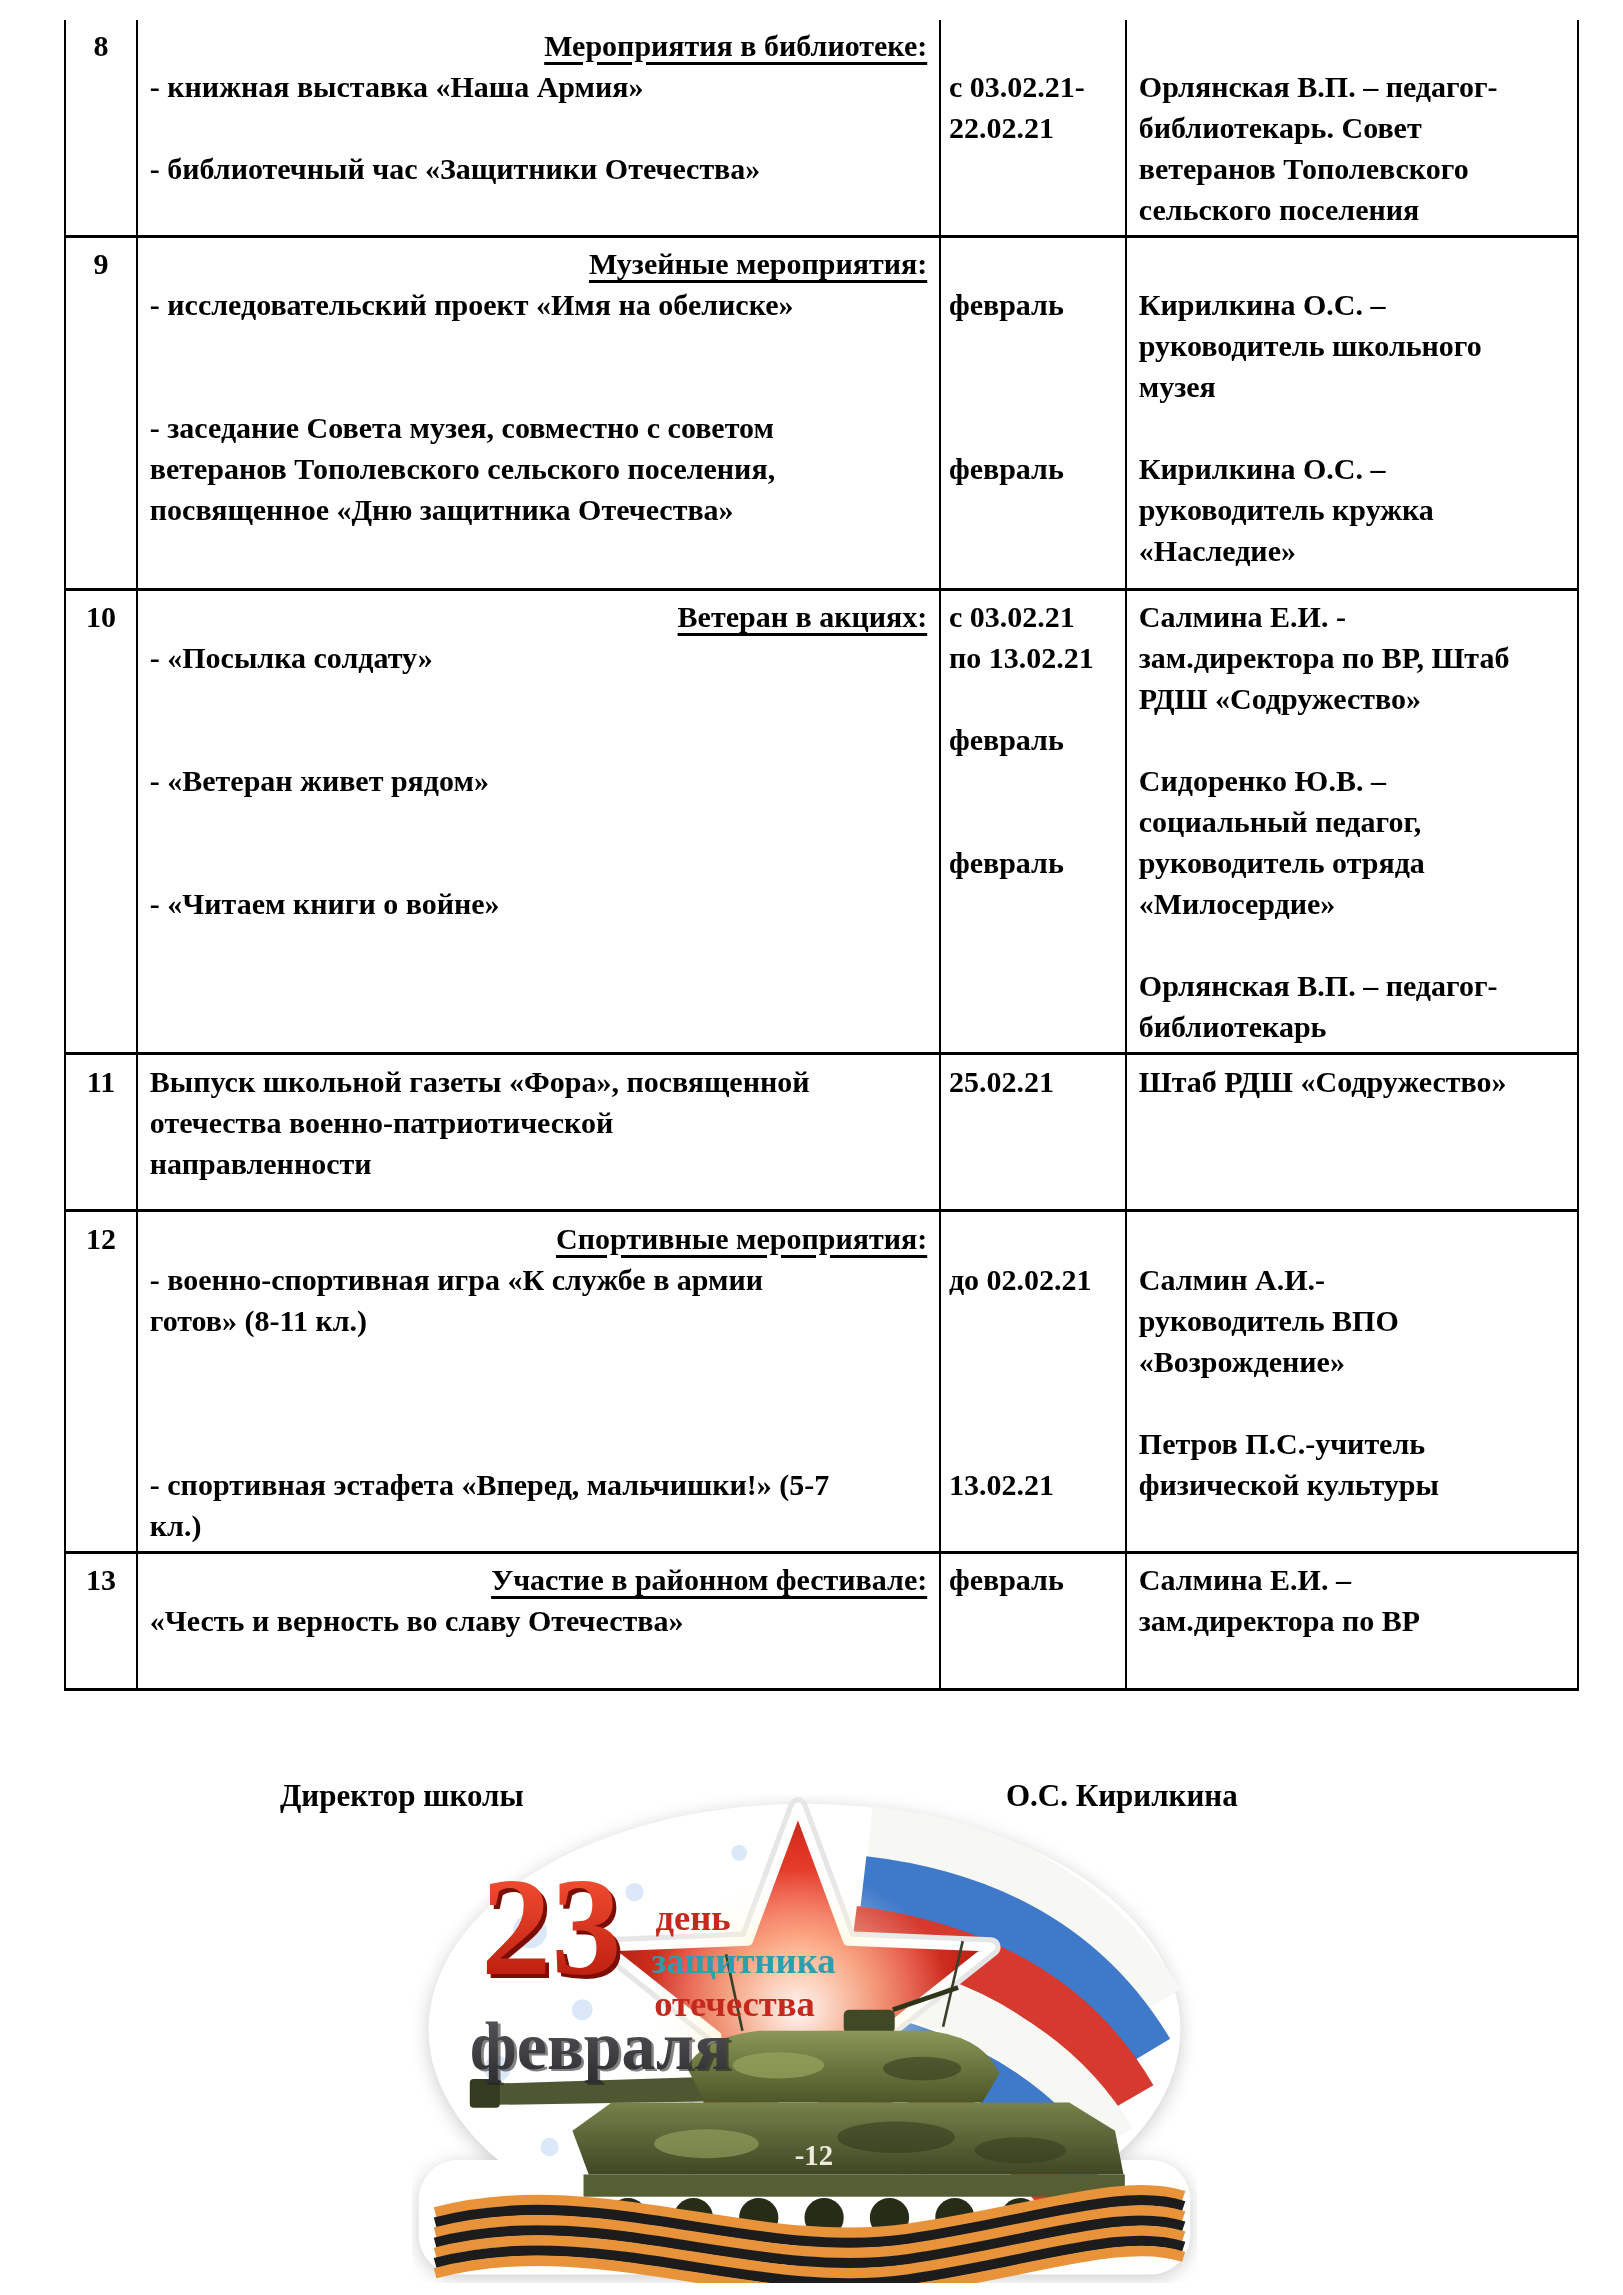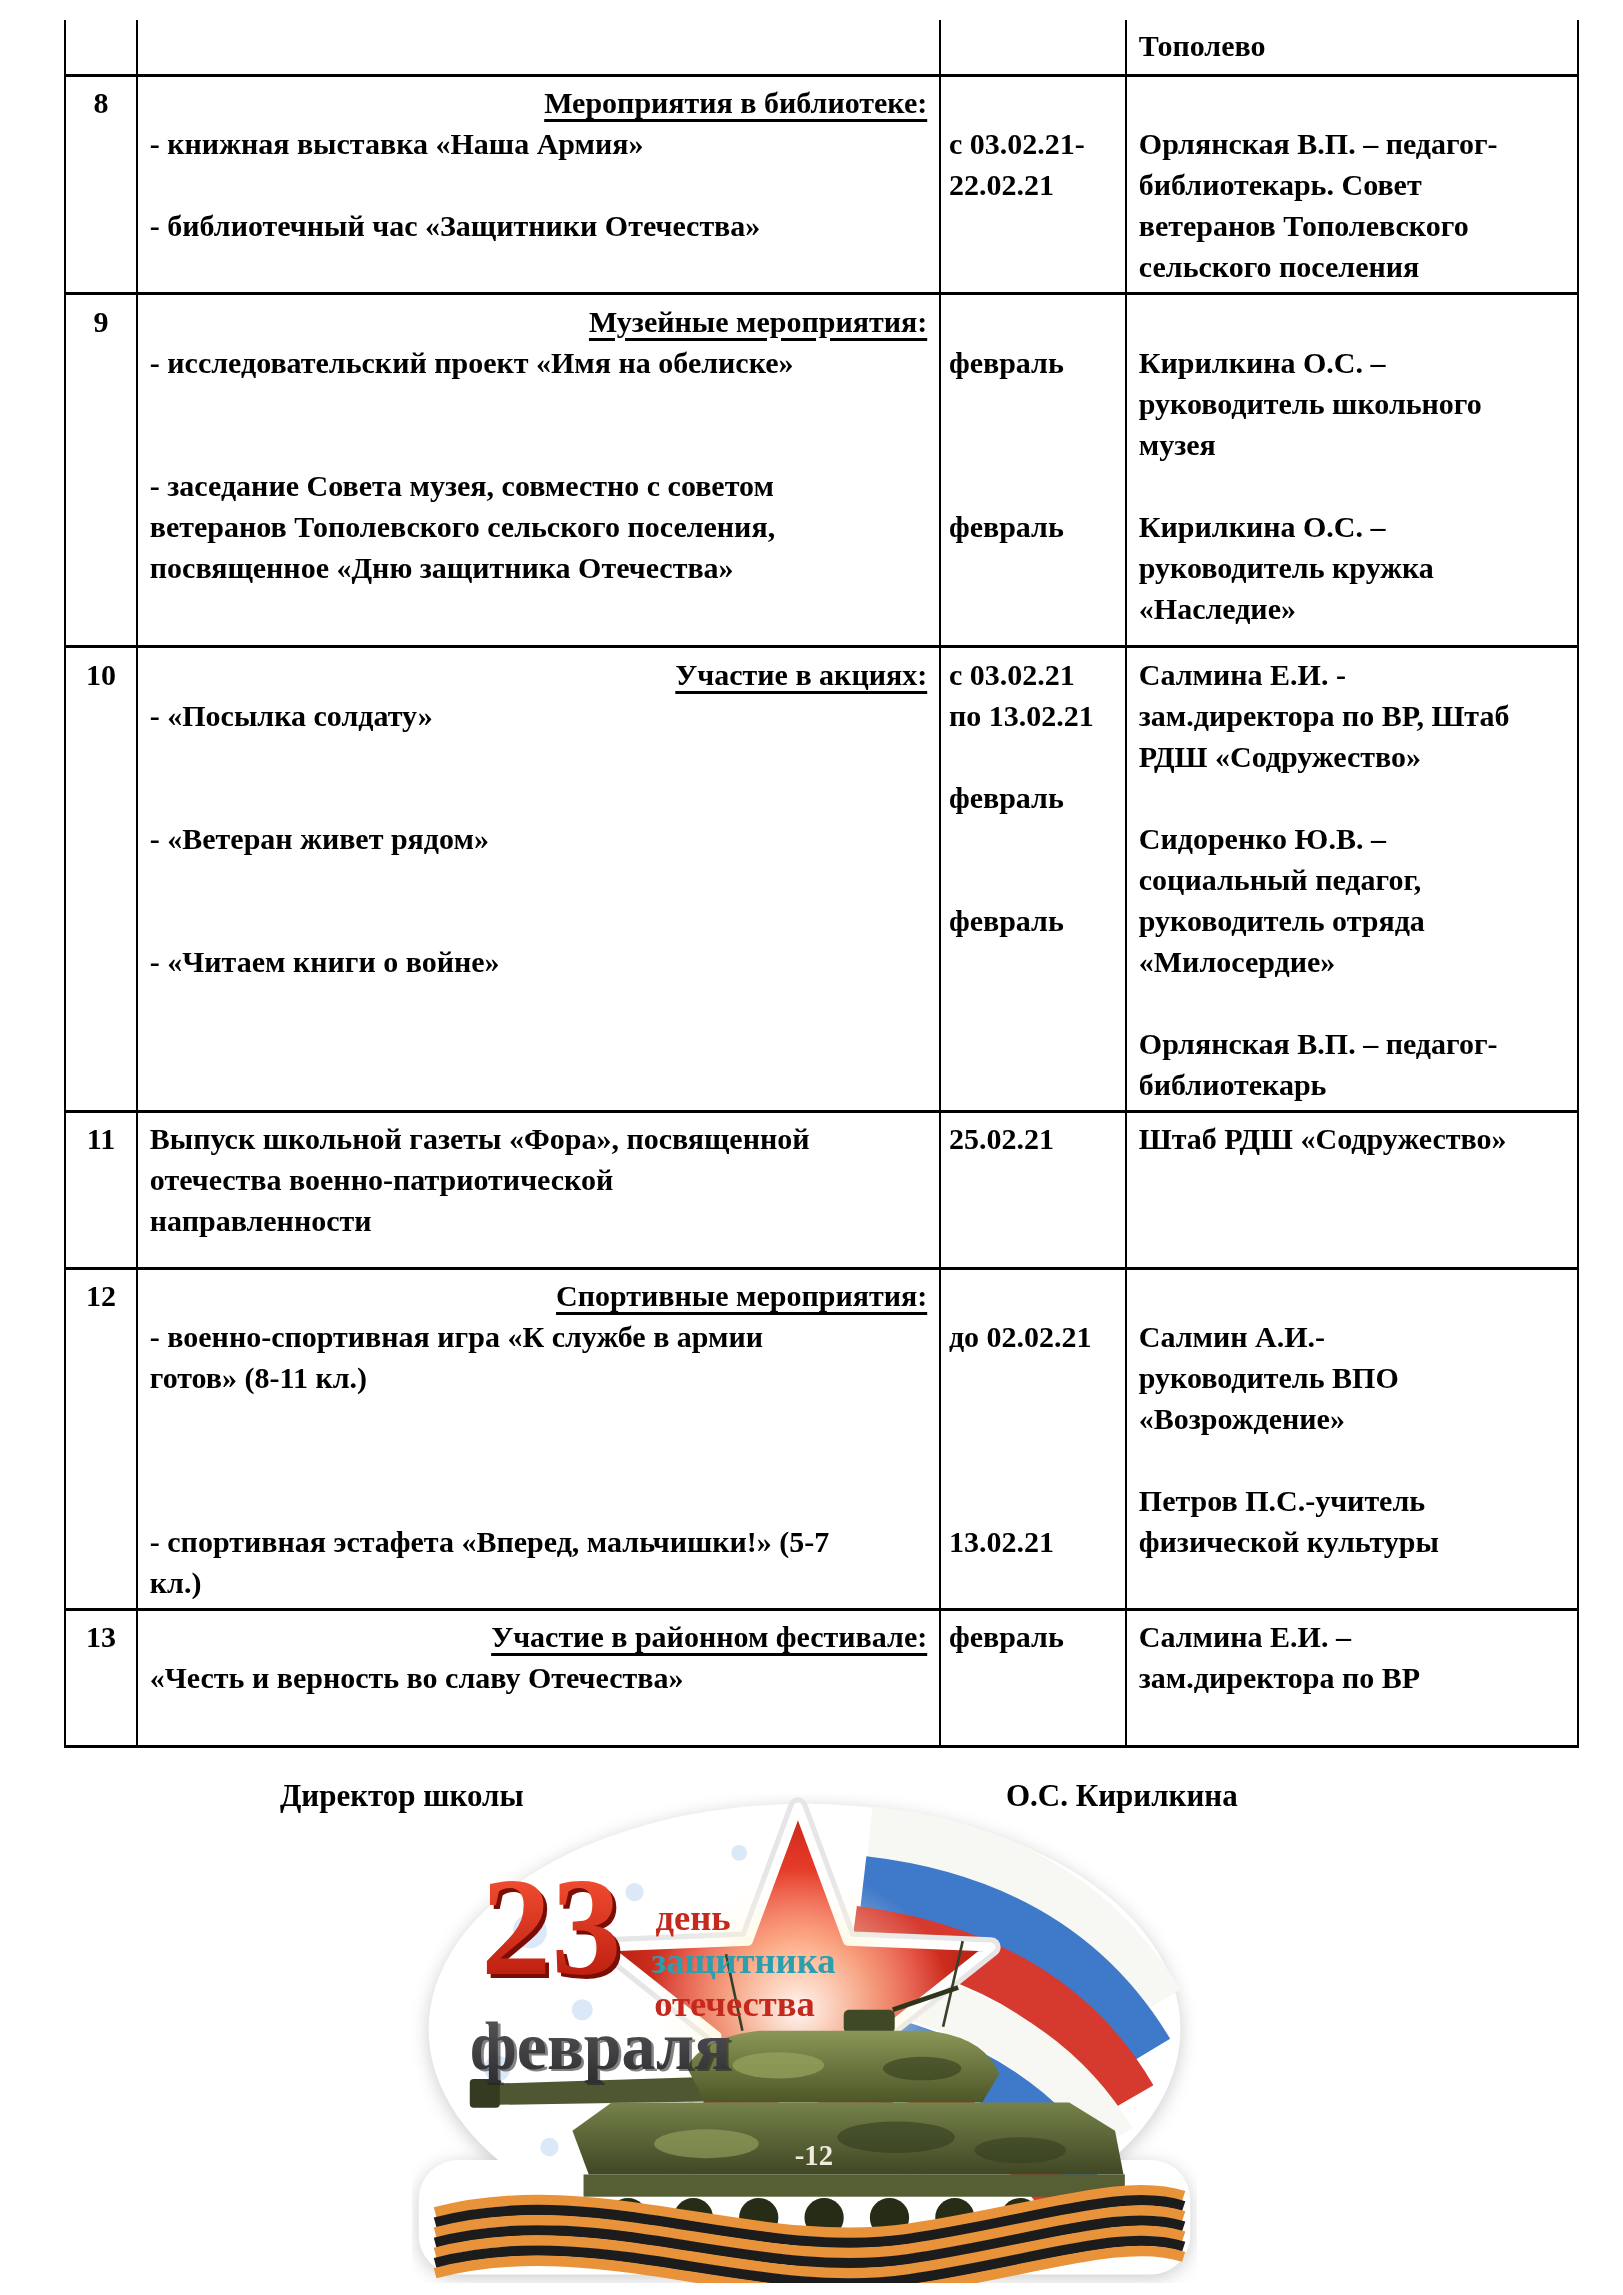--- a/index.html
+++ b/index.html
@@ -44,37 +44,20 @@
 
   <table class="tbl">
     <colgroup>
       <col style="width:72px">
         <col style="width:803px">
         <col style="width:186px">
         <col style="width:452px">
     </colgroup>
 
     <tbody>
-        <tr class="r0">
-      <td class="num">
-            <div></div>
-          </td>
-      <td class="event">
-
-        <div></div>
-      </td>
-      <td class="date">
-            <div></div>
-          </td>
-      <td class="resp">
-            <div>
-              <div class="line">Тополево</div>
-            </div>
-          </td>
-    </tr>
 
     <tr class="r1">
       <td class="num">
             <div>8</div>
           </td>
       <td class="event">
         <div class="line u">Мероприятия в библиотеке:</div>
         <div>
               <div class="line">- книжная выставка «Наша Армия»</div>
               <div class="line">&nbsp;</div>
@@ -136,21 +119,21 @@
               <div class="line">«Наследие»</div>
             </div>
           </td>
     </tr>
 
     <tr class="r3">
       <td class="num">
             <div>10</div>
           </td>
       <td class="event">
-        <div class="line u">Участие в акциях:</div>
+        <div class="line u">Ветеран в акциях:</div>
         <div>
               <div class="line">- «Посылка солдату»</div>
               <div class="line">&nbsp;</div>
               <div class="line">&nbsp;</div>
               <div class="line">- «Ветеран живет рядом»</div>
               <div class="line">&nbsp;</div>
               <div class="line">&nbsp;</div>
               <div class="line">- «Читаем книги о войне»</div>
             </div>
       </td>

